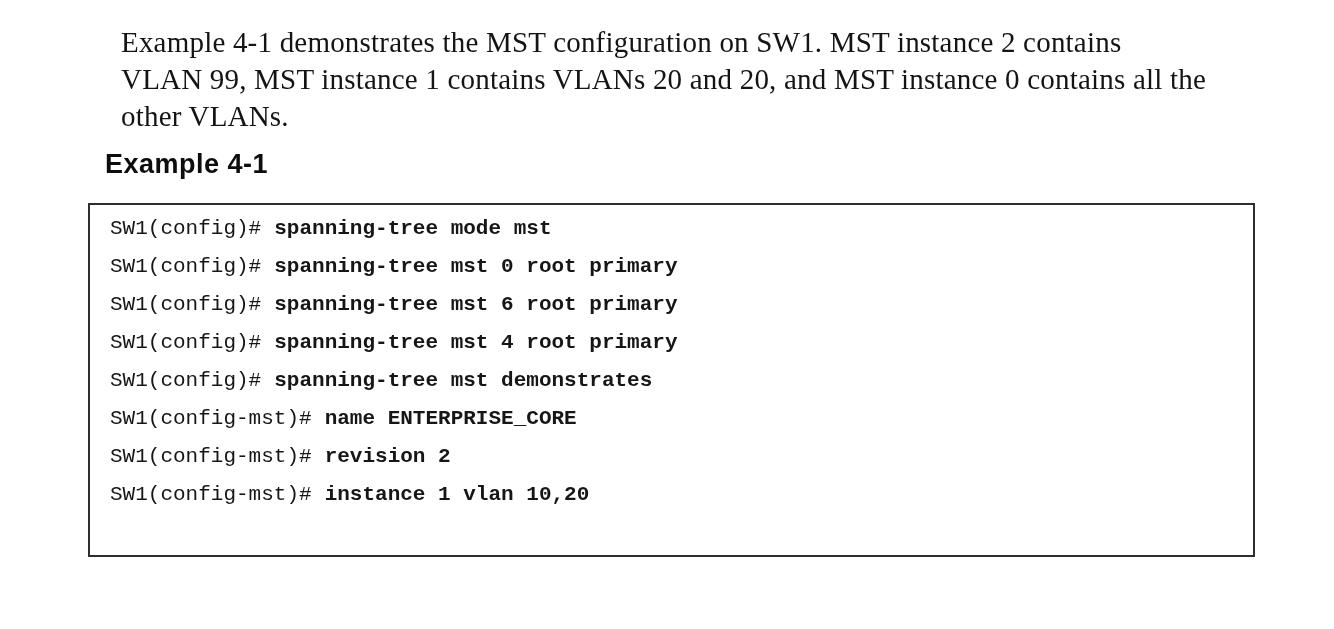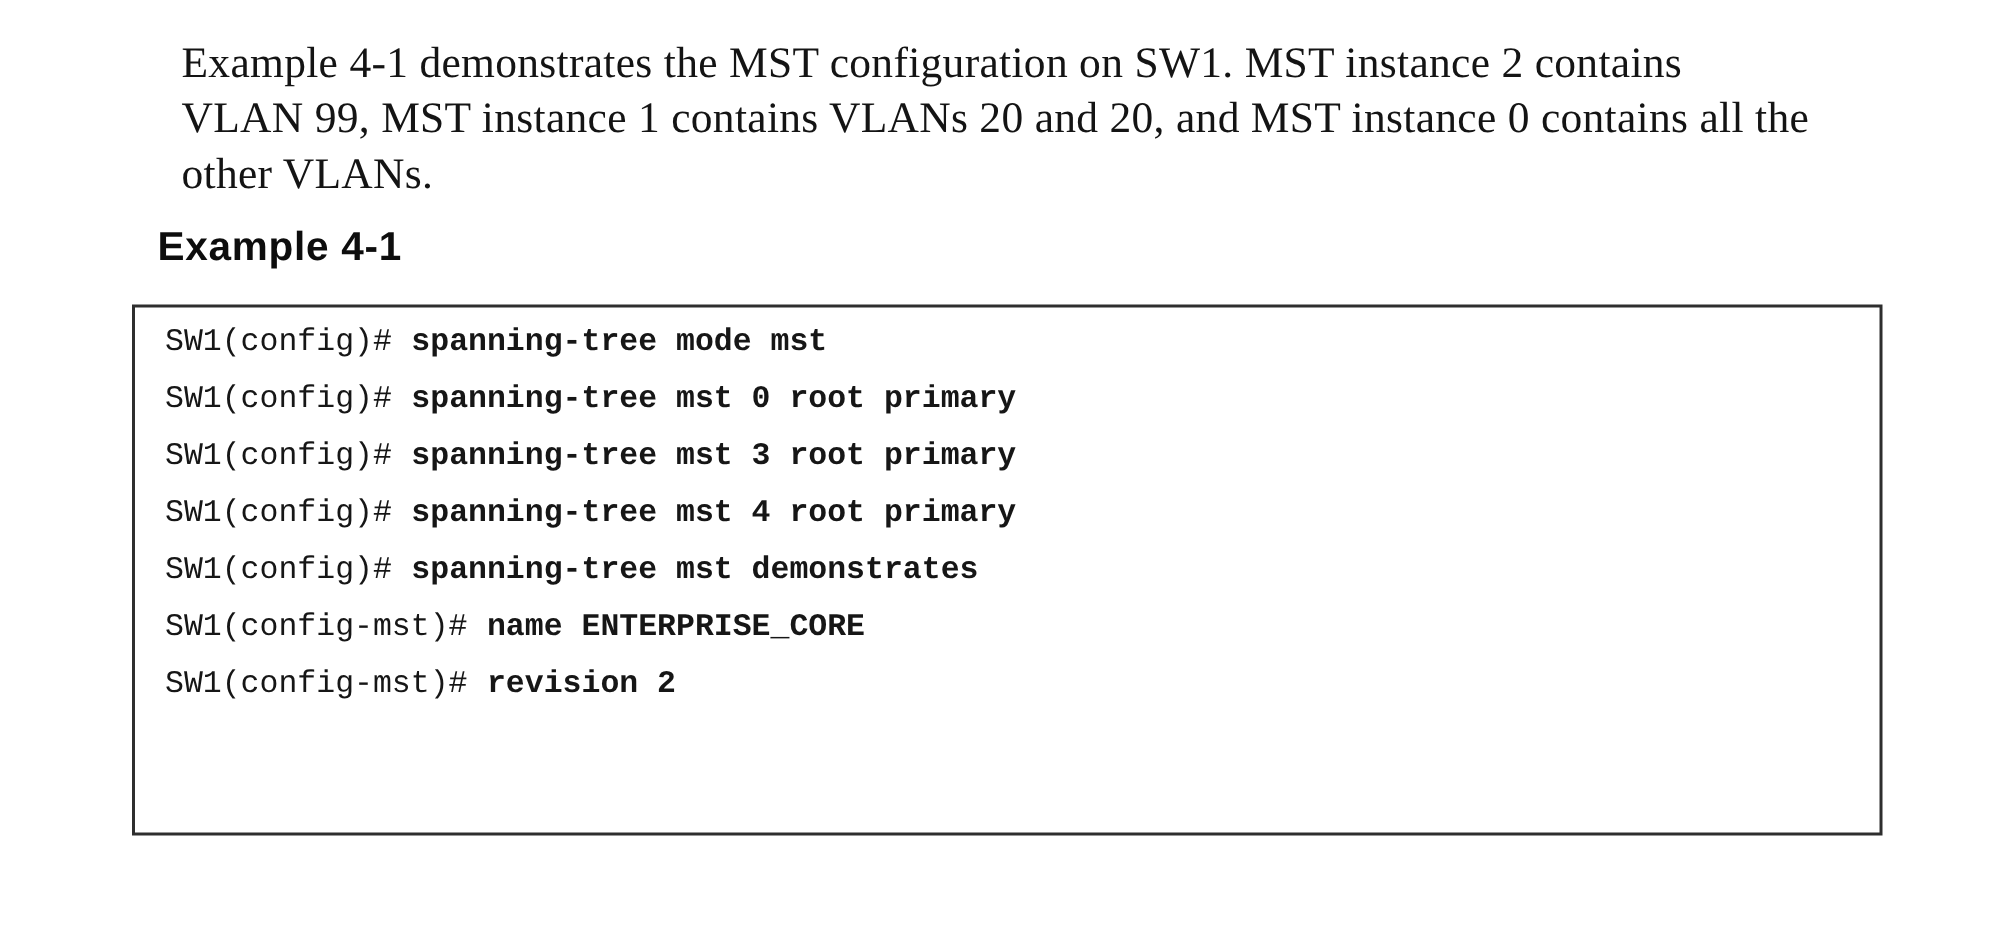--- a/index.html
+++ b/index.html
@@ -88,20 +88,21 @@
     <span class="pline">other VLANs.</span>
   </p>
 
   <div class="caption">
     <span class="cap-label">Example 4-1</span>
   </div>
 
   <div class="code-box">
     <div class="code-line"><span class="prompt">SW1(config)#</span><span class="cmd">spanning-tree mode mst</span></div>
     <div class="code-line"><span class="prompt">SW1(config)#</span><span class="cmd">spanning-tree mst 0 root primary</span></div>
-    <div class="code-line"><span class="prompt">SW1(config)#</span><span class="cmd">spanning-tree mst 3 root primary</span></div>
+    <div class="code-line"><span class="prompt">SW1(config)#</span><span class="cmd">spanning-tree mst 6 root primary</span></div>
     <div class="code-line"><span class="prompt">SW1(config)#</span><span class="cmd">spanning-tree mst 4 root primary</span></div>
     <div class="code-line"><span class="prompt">SW1(config)#</span><span class="cmd">spanning-tree mst demonstrates</span></div>
     <div class="code-line"><span class="prompt">SW1(config-mst)#</span><span class="cmd">name ENTERPRISE_CORE</span></div>
     <div class="code-line"><span class="prompt">SW1(config-mst)#</span><span class="cmd">revision 2</span></div>
+    <div class="code-line"><span class="prompt">SW1(config-mst)#</span><span class="cmd">instance 1 vlan 10,20</span></div>
   </div>
 
 </main>
 
 </body></html>

